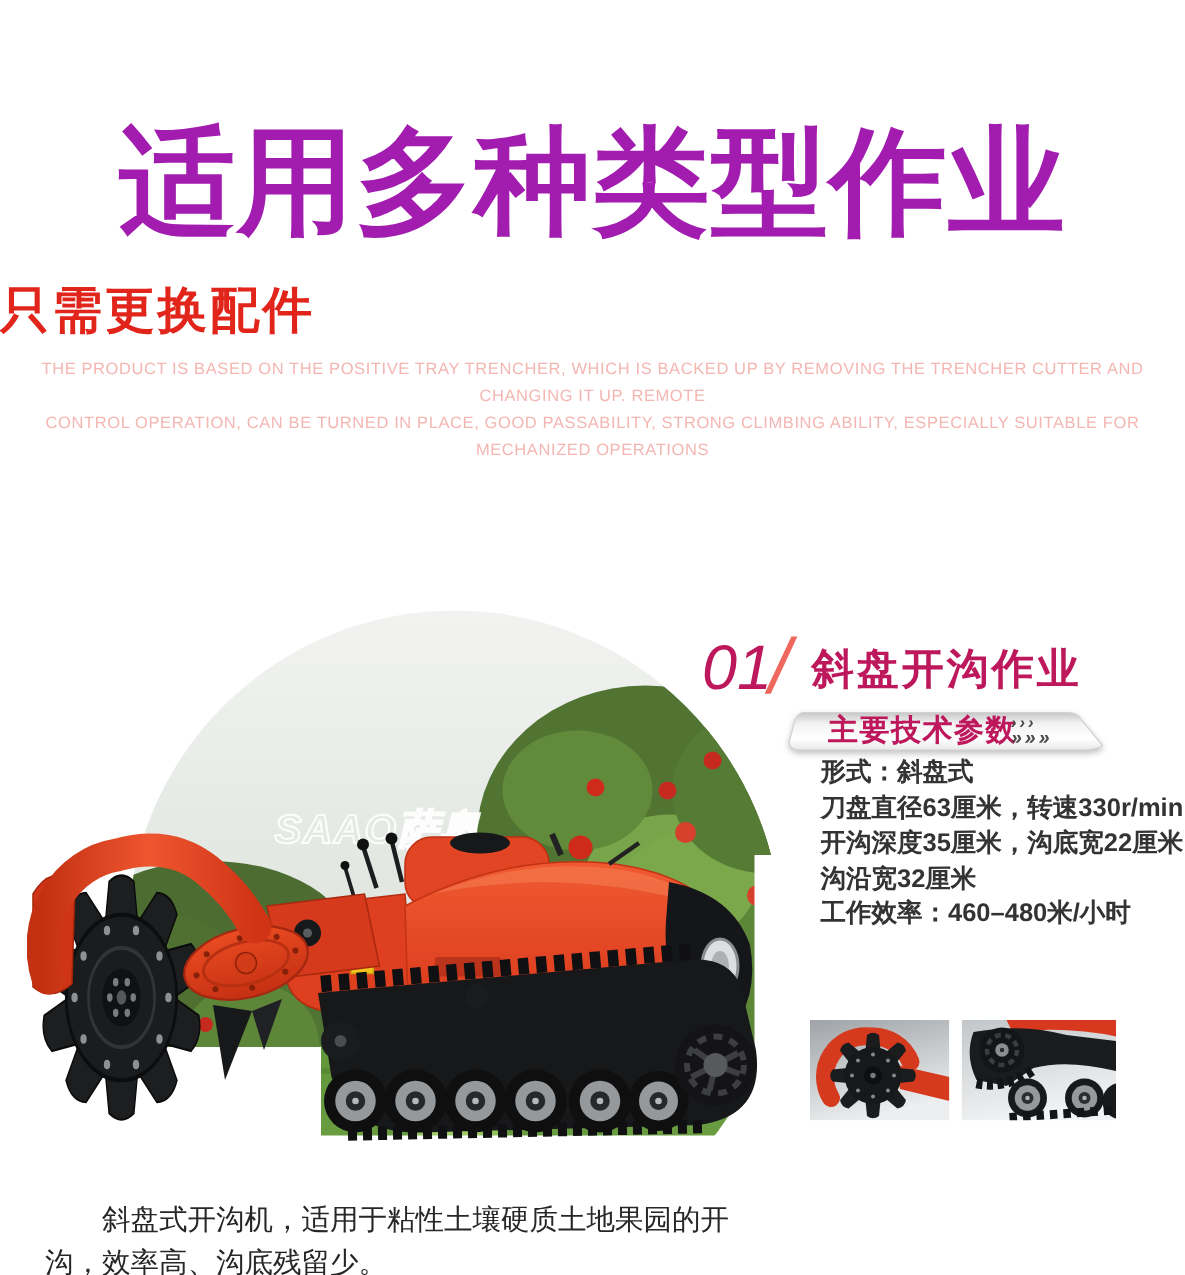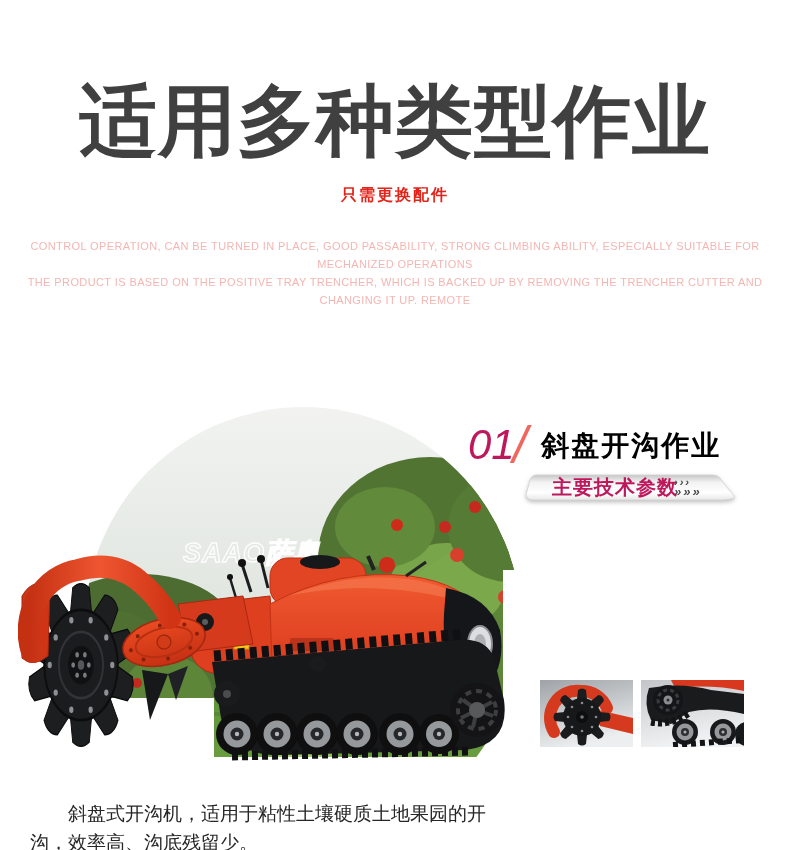--- a/index.html
+++ b/index.html
@@ -1,23 +1,23 @@
 <!DOCTYPE html>
 <html><head>
 <meta charset="utf-8">
 <style>
   html,body{margin:0;padding:0;background:#fff;}
   .page{position:relative;width:790px;height:850px;background:#ffffff;overflow:hidden;
         font-family:"Liberation Sans","DejaVu Sans",sans-serif;}
 
   
   .hero-title{position:absolute;left:0;top:82px;width:100%;text-align:center;
-    font-size:78px;line-height:1;font-weight:900;color:#404040;letter-spacing:1px;white-space:nowrap;}
-  .hero-subtitle{position:absolute;left:0;top:185px;width:100%;text-align:center;
-    font-size:16px;font-weight:700;color:#e1251b;letter-spacing:2px;}
+    font-size:78px;line-height:1;font-weight:900;color:#a21caf;letter-spacing:1px;white-space:nowrap;}
+  .hero-subtitle{position:absolute;left:0;top:185px;width:100%;
+    font-size:33px;font-weight:700;color:#e1251b;letter-spacing:2px;}
   .hero-desc{position:absolute;left:0;top:237px;width:100%;text-align:center;
     font-size:11px;line-height:18px;letter-spacing:.4px;color:#f4b6b2;font-weight:400;}
   .hero-desc span{display:block;}
 
   
   .photo-circle{position:absolute;left:85px;top:407px;width:436px;height:436px;
     border-radius:50%;overflow:hidden;z-index:1;}
   .photo-circle svg{display:block;}
 
   
@@ -26,21 +26,21 @@
   .cover-b{left:0;top:698px;width:214px;height:62px;}
   .cover-c{left:503px;top:570px;width:40px;height:192px;}
 
   
   .machine{position:absolute;left:18px;top:552px;width:500px;height:218px;z-index:3;}
 
   
   .sec-head{position:absolute;left:468px;top:424px;z-index:4;display:flex;align-items:flex-start;}
   .sec-num{font-style:italic;font-weight:300;font-size:42px;line-height:42px;color:#be185d;}
   .sec-slash{font-style:italic;font-weight:300;font-size:52px;line-height:42px;color:#ee685e;margin-left:-2px;}
-  .sec-title{margin-left:14px;font-size:28px;line-height:44px;font-weight:800;color:#000000;letter-spacing:2px;white-space:nowrap;}
+  .sec-title{margin-left:14px;font-size:28px;line-height:44px;font-weight:800;color:#be185d;letter-spacing:2px;white-space:nowrap;}
 
   .params-pill{position:absolute;left:524px;top:474px;width:214px;height:27px;z-index:4;
     filter:drop-shadow(0 2px 2px rgba(0,0,0,.25));}
   .params-pill .pill-bg{position:absolute;left:0;top:0;}
   .params-pill .pill-label{position:absolute;left:28px;top:0;font-size:20px;line-height:26px;
     font-weight:800;color:#be185d;letter-spacing:1px;}
   .params-pill .pill-arrows{position:absolute;left:150px;top:3px;font-size:11px;line-height:10px;
     font-weight:700;color:#4a4a4a;font-style:italic;letter-spacing:2px;text-align:left;}
   .params-pill .pill-arrows b{display:block;font-size:13px;}
 
@@ -56,22 +56,22 @@
     font-size:19px;line-height:28.5px;color:#262626;font-weight:500;text-indent:2em;}
 </style>
 </head>
 <body>
 
 <div class="page">
 
   <div class="hero-title">适用多种类型作业</div>
   <div class="hero-subtitle">只需更换配件</div>
   <div class="hero-desc">
+    <span>THE PRODUCT IS BASED ON THE POSITIVE TRAY TRENCHER, WHICH IS BACKED UP BY REMOVING THE TRENCHER CUTTER AND CHANGING IT UP. REMOTE</span>
     <span>CONTROL OPERATION, CAN BE TURNED IN PLACE, GOOD PASSABILITY, STRONG CLIMBING ABILITY, ESPECIALLY SUITABLE FOR MECHANIZED OPERATIONS</span>
-    <span>THE PRODUCT IS BASED ON THE POSITIVE TRAY TRENCHER, WHICH IS BACKED UP BY REMOVING THE TRENCHER CUTTER AND CHANGING IT UP. REMOTE</span>
   </div>
 
   <div class="photo-circle">
     <svg width="436" height="436" viewBox="0 0 436 436">
       <defs>
         <linearGradient id="sky" x1="0" y1="0" x2="0" y2="1">
           <stop offset="0" stop-color="#f2f3f1"></stop>
             <stop offset="1" stop-color="#dbe2db"></stop>
         </linearGradient>
         <linearGradient id="grass" x1="0" y1="0" x2="0" y2="1">
@@ -325,20 +325,27 @@
         </linearGradient>
       </defs>
       <path d="M12,1 L188,1 Q195,1 197,6 L211,23 Q207,26 198,26 L10,26 Q3,26 2,21 L6,6 Q8,1 12,1 Z" fill="url(#pill)" stroke="#d2d2d2" stroke-width=".8"></path>
     </svg>
     <span class="pill-label">主要技术参数</span>
     <span class="pill-arrows">
       <span>›››</span><b>»»»</b>
     </span>
   </div>
 
+  <div class="spec-list">
+    <p>形式：斜盘式</p>
+    <p>刀盘直径63厘米，转速330r/min</p>
+    <p>开沟深度35厘米，沟底宽22厘米</p>
+    <p>沟沿宽32厘米</p>
+    <p>工作效率：460–480米/小时</p>
+  </div>
 
   <div class="thumbs">
     <div class="thumb">
       <svg width="93" height="67" viewBox="0 0 93 67">
         <defs>
           <linearGradient id="tb1" x1="0" y1="0" x2=".35" y2="1">
             <stop offset="0" stop-color="#9fa3a7"></stop>
               <stop offset="1" stop-color="#eceeef"></stop>
           </linearGradient>
         </defs>

